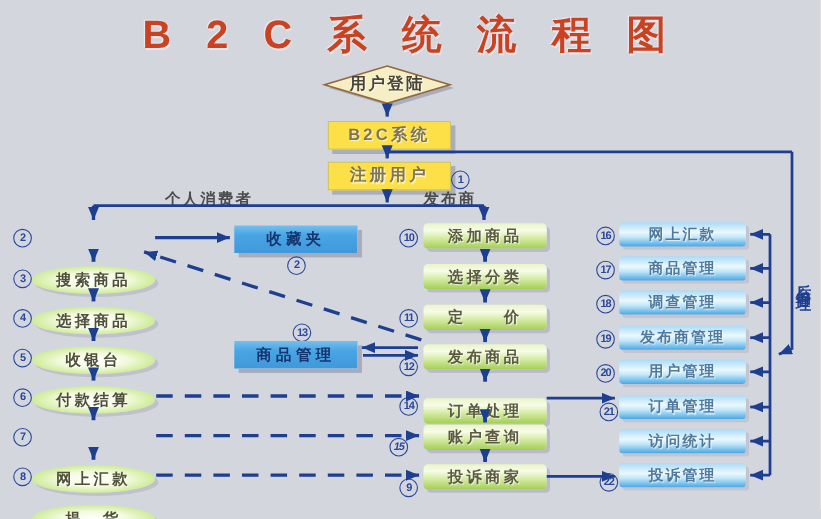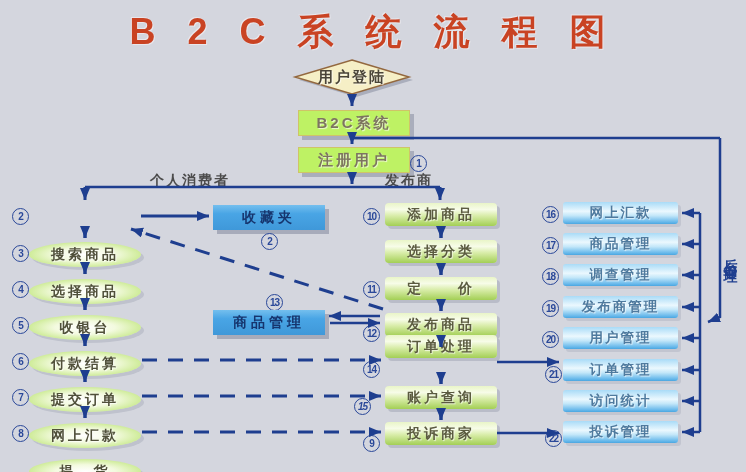--- a/index.html
+++ b/index.html
@@ -3,21 +3,21 @@
 <meta charset="utf-8">
 <style>
   html,body{margin:0;padding:0;}
   .stage{position:relative;width:746px;height:472px;background:var(--bg,#d4d6de);
          font-family:"Liberation Sans","DejaVu Sans",sans-serif;overflow:hidden;}
   .title{position:absolute;top:8px;left:0;width:746px;text-align:center;
          font-size:36px;font-weight:bold;color:var(--title,#c94323);letter-spacing:11px;
          text-shadow:1px 1px 0 #e9e7ec,-1px -1px 0 #e9e7ec;}
   .node{position:absolute;text-align:center;font-weight:bold;z-index:2;}
   .node span{display:inline-block;}
-  .ybox{width:110px;height:24px;line-height:24px;background:#bef264;
+  .ybox{width:110px;height:24px;line-height:24px;background:#fde047;
         border:1px solid #cfc468;box-shadow:4px 4px 0 #aaaebc;
         color:#7d7560;font-size:15px;letter-spacing:3px;text-decoration:underline;}
   .diamond-text{width:114px;height:34px;line-height:34px;color:#4a4438;
         font-size:15px;letter-spacing:2px;}
   .lens{width:112px;height:25px;line-height:25px;border-radius:50%;
         background:radial-gradient(ellipse at center,#ffffff 0%,#f3fadf 38%,#cdeb96 72%,#aed867 100%);
         box-shadow:3px 3px 0 #bfc2cd;color:#50503a;font-size:14px;letter-spacing:3px;margin-top:39px;}
   .gbox{width:112px;height:23px;line-height:23px;border-radius:4px;
         background:linear-gradient(180deg,#e9f5c8 0%,#f7fce8 28%,#d9edaa 55%,#a3cf55 100%);
         box-shadow:3px 3px 0 #b9bcc8;color:#5b5b40;font-size:14px;letter-spacing:3px;}
@@ -73,40 +73,39 @@
 
   <span class="cnum" style="left:12px;top:208px;">2</span>
   <div class="node lens" style="left:29px;top:203px;"><span>搜索商品</span></div>
   <span class="cnum" style="left:12px;top:245px;">3</span>
   <div class="node lens" style="left:29px;top:240px;"><span>选择商品</span></div>
   <span class="cnum" style="left:12px;top:281px;">4</span>
   <div class="node lens" style="left:29px;top:276px;"><span>收银台</span></div>
   <span class="cnum" style="left:12px;top:317px;">5</span>
   <div class="node lens" style="left:29px;top:312px;"><span>付款结算</span></div>
   <span class="cnum" style="left:12px;top:353px;">6</span>
-  <div class="node lens" style="left:29px;top:348px;"><span>提交订单</span></div>
   <span class="cnum" style="left:12px;top:389px;">7</span>
   <div class="node lens" style="left:29px;top:384px;"><span>网上汇款</span></div>
   <span class="cnum" style="left:12px;top:425px;">8</span>
   <div class="node lens" style="left:29px;top:420px;"><span>提　货</span></div>
 
   <div class="node bbox" style="left:213px;top:205px;"><span>收藏夹</span></div>
   <span class="cnum" style="left:261px;top:233px;">2</span>
   <span class="cnum" style="left:266px;top:294px;">13</span>
   <div class="node bbox" style="left:213px;top:310px;"><span>商品管理</span></div>
 
   <span class="cnum" style="left:363px;top:208px;">10</span>
   <div class="node gbox" style="left:385px;top:203px;"><span>添加商品</span></div>
   <div class="node gbox" style="left:385px;top:240px;"><span>选择分类</span></div>
   <span class="cnum" style="left:363px;top:281px;">11</span>
   <div class="node gbox" style="left:385px;top:277px;"><span>定　　价</span></div>
   <span class="cnum" style="left:363px;top:325px;">12</span>
   <div class="node gbox" style="left:385px;top:313px;"><span>发布商品</span></div>
   <span class="cnum" style="left:363px;top:361px;">14</span>
-  <div class="node gbox" style="left:385px;top:335px;"><span>订单处理</span></div>
+  <div class="node gbox" style="left:385px;top:362px;"><span>订单处理</span></div>
   <span class="cnum" style="left:354px;top:398px;font-style:italic;">15</span>
   <div class="node gbox" style="left:385px;top:386px;"><span>账户查询</span></div>
   <span class="cnum" style="left:363px;top:435px;">9</span>
   <div class="node gbox" style="left:385px;top:422px;"><span>投诉商家</span></div>
 
   <span class="cnum" style="left:542px;top:206px;">16</span>
   <div class="node abox" style="left:563px;top:202px;"><span>网上汇款</span></div>
   <span class="cnum" style="left:542px;top:237px;">17</span>
   <div class="node abox" style="left:563px;top:233px;"><span>商品管理</span></div>
   <span class="cnum" style="left:542px;top:268px;">18</span>

